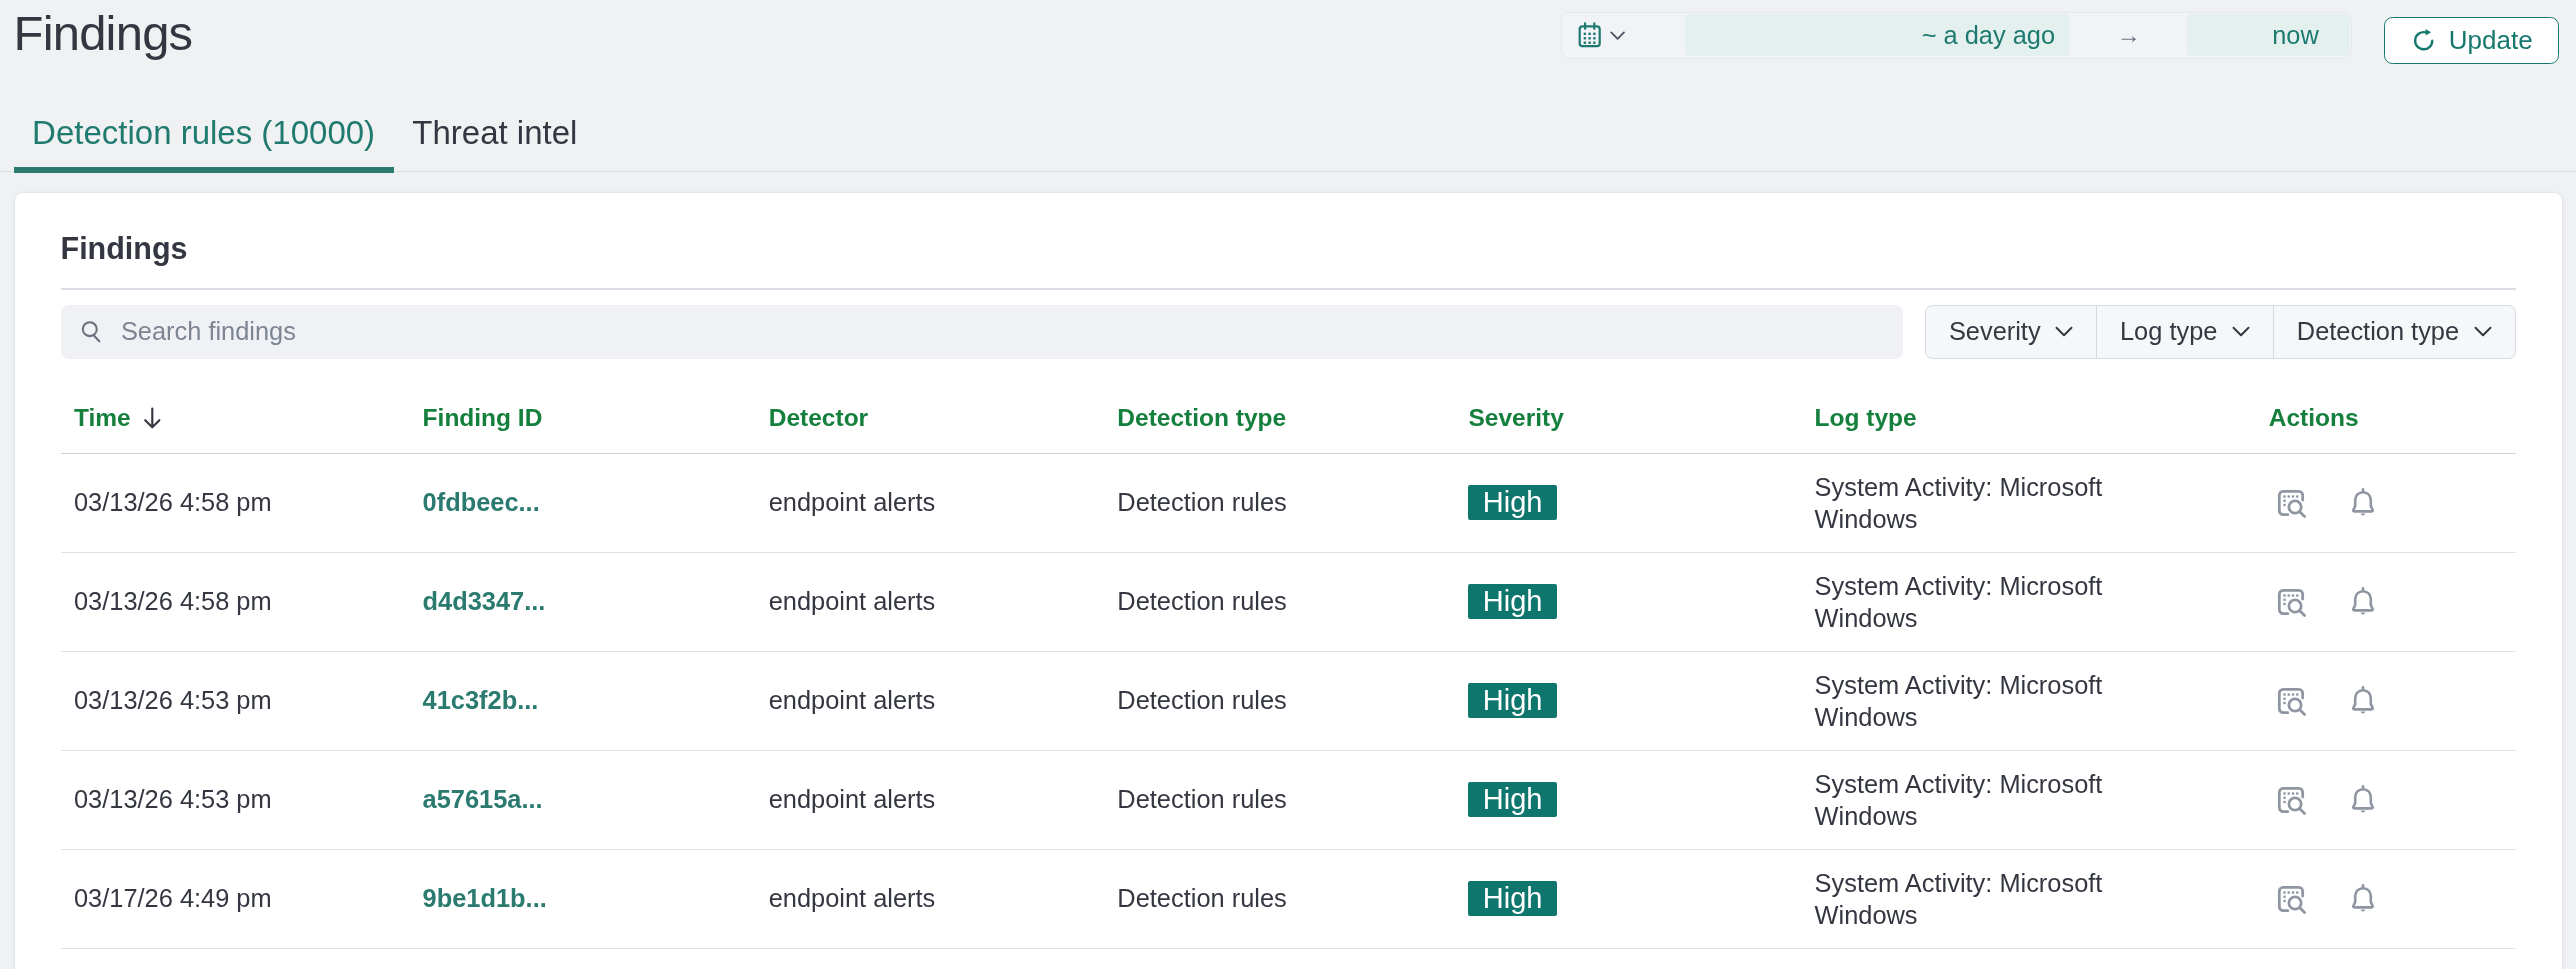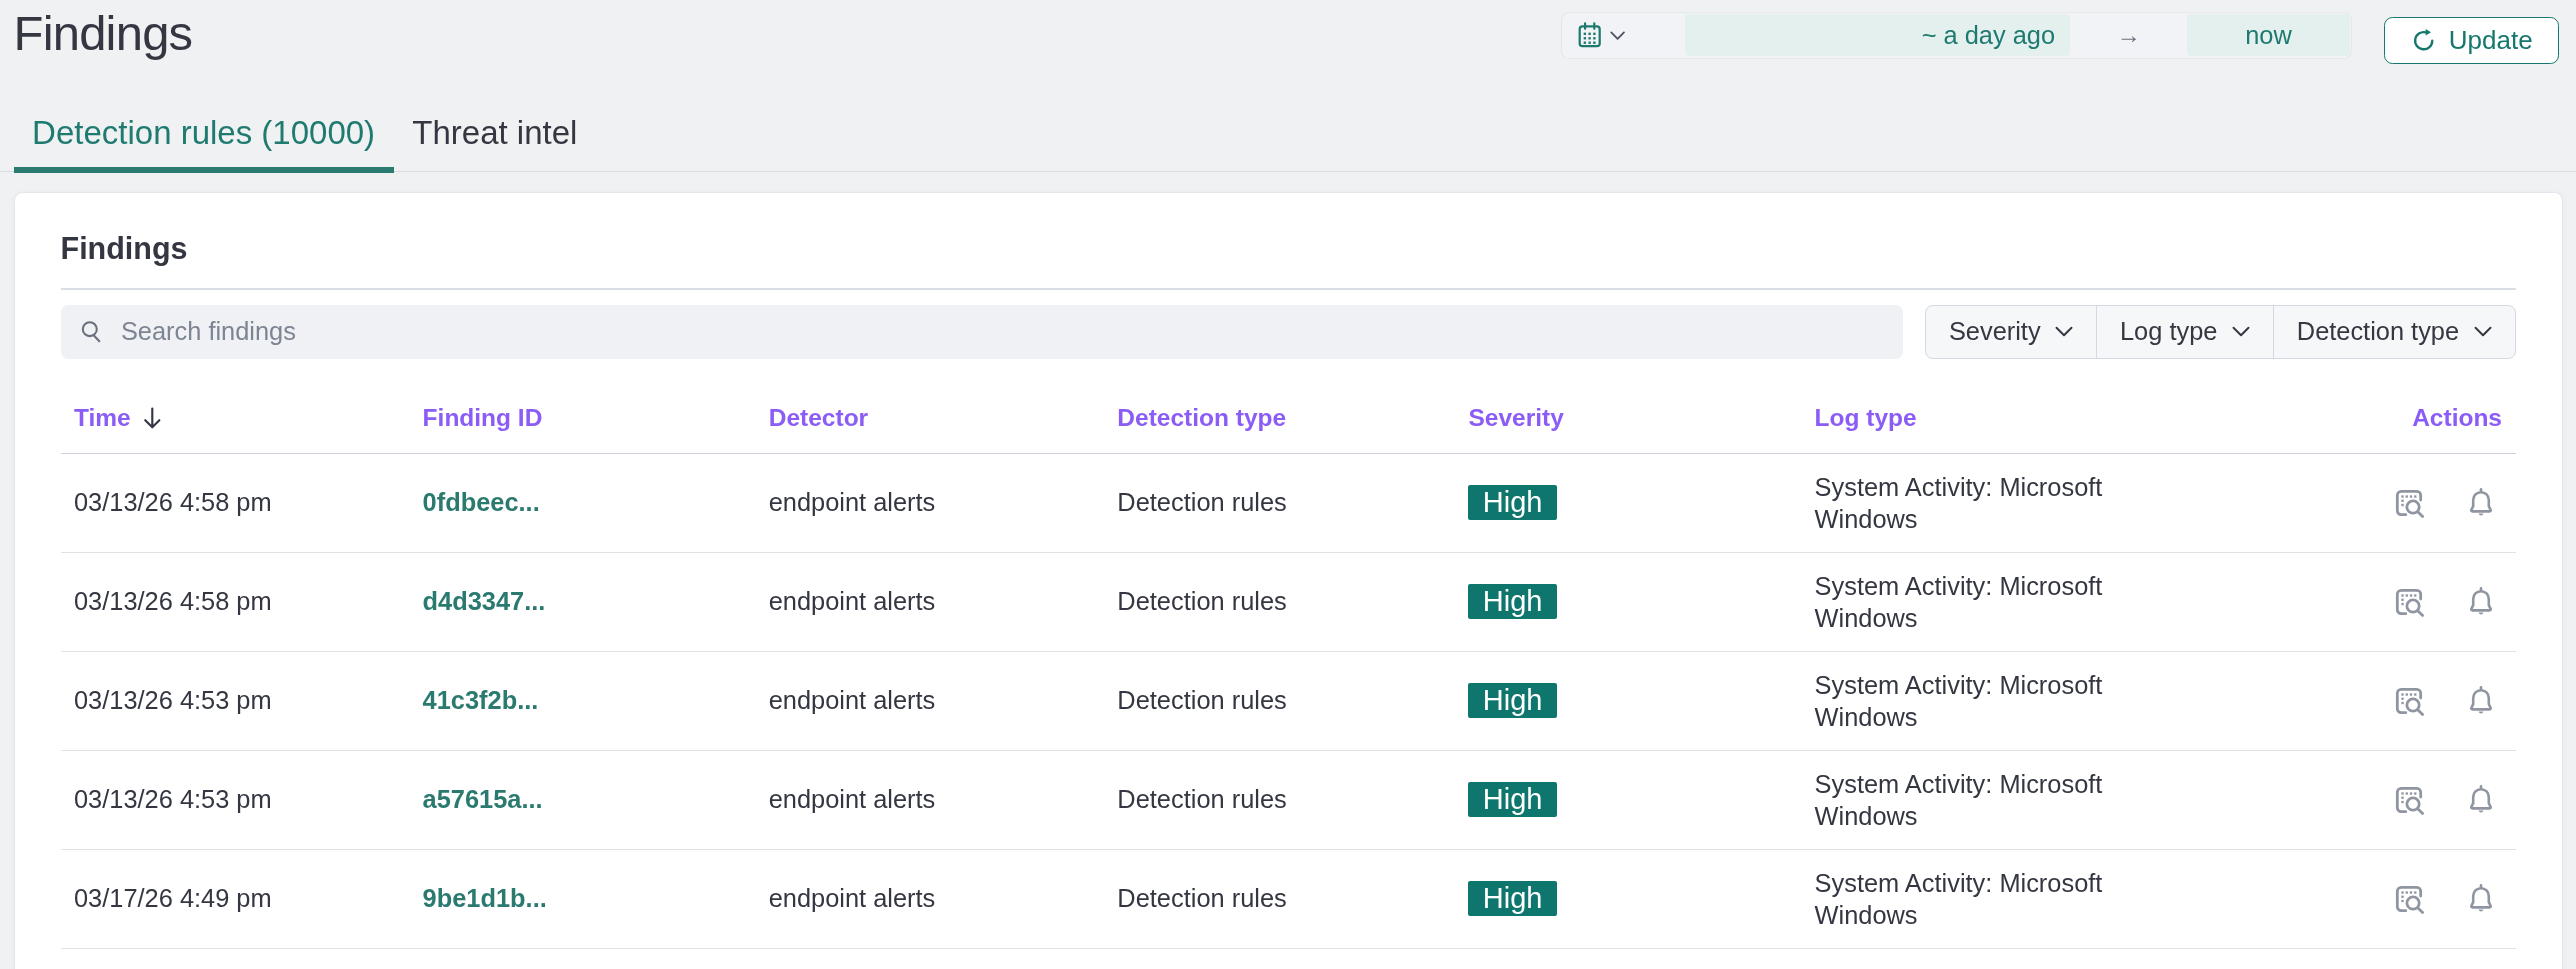--- a/index.html
+++ b/index.html
@@ -27,21 +27,21 @@
     width:80px; height:100%; background:none; border:none; cursor:pointer;
     display:flex; align-items:center; justify-content:center; gap:7.6px;
   }
   .date-btn {
     height:42px; margin:2.5px 0; border:none; cursor:pointer;
     background:#e3f0ee; color:#1e7a70; font-size:25.4px;
     font-family:"Liberation Sans", sans-serif;
     display:flex; align-items:center; border-radius:4.2px;
   }
   .date-start { width:385px; justify-content:flex-end; padding:0 15.2px; }
-  .date-end   { flex:1; margin-right:2.5px; justify-content:center; padding:0 31px; }
+  .date-end   { flex:1; margin-right:2.5px; justify-content:flex-end; padding:0 31px; }
   .date-arrow { width:29px; text-align:center; font-size:24px; color:#69707d; flex:0 0 auto; }
 
   .update-btn {
     height:47px; padding:0 25.4px; display:flex; align-items:center; gap:12.7px;
     background:#ffffff; border:1.7px solid #16786d; border-radius:8.5px;
     color:#16786d; font-size:26px; font-weight:500; cursor:pointer;
     font-family:"Liberation Sans", sans-serif;
     margin-top:10px;
   }
 
@@ -82,24 +82,24 @@
   .filter-btn {
     display:flex; align-items:center; gap:14.4px; padding:0 23px;
     background:none; border:none; border-left:0.8px solid #d3d9e2; cursor:pointer;
     font-size:25.4px; color:#353841; font-family:"Liberation Sans", sans-serif; white-space:nowrap;
   }
   .filter-btn:first-child { border-left:none; }
 
   
   table { width:100%; border-collapse:collapse; margin-top:27px; table-layout:fixed; }
   th {
-    font-size:24.5px; font-weight:700; color:#8b5cf6; text-align:left;
+    font-size:24.5px; font-weight:700; color:#15803d; text-align:left;
     padding:18.6px 13.5px 20.3px; border-bottom:1.7px solid #cbd2dc;
   }
-  th.col-actions, td.col-actions { text-align:right; }
+  th.col-actions, td.col-actions { }
   th .th-inner { display:inline-flex; align-items:center; gap:12px; }
   td {
     font-size:25.4px; color:#343741; padding:6.8px 13.5px; height:99px;
     border-bottom:1.7px solid #dfe3e8; vertical-align:middle;
   }
   .id-link { color:#2b7a70; font-weight:700; cursor:pointer; text-decoration:none; }
   .badge {
     display:inline-block; background:#0f766e; color:#ffffff;
     font-size:29px; font-weight:500; line-height:25.4px;
     padding:5.1px 14.4px; border-radius:2px;

